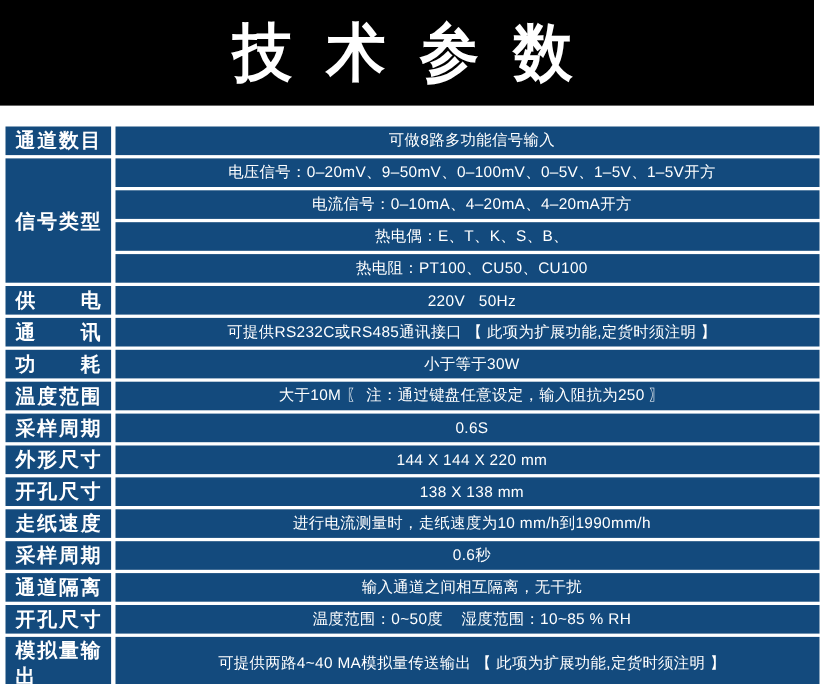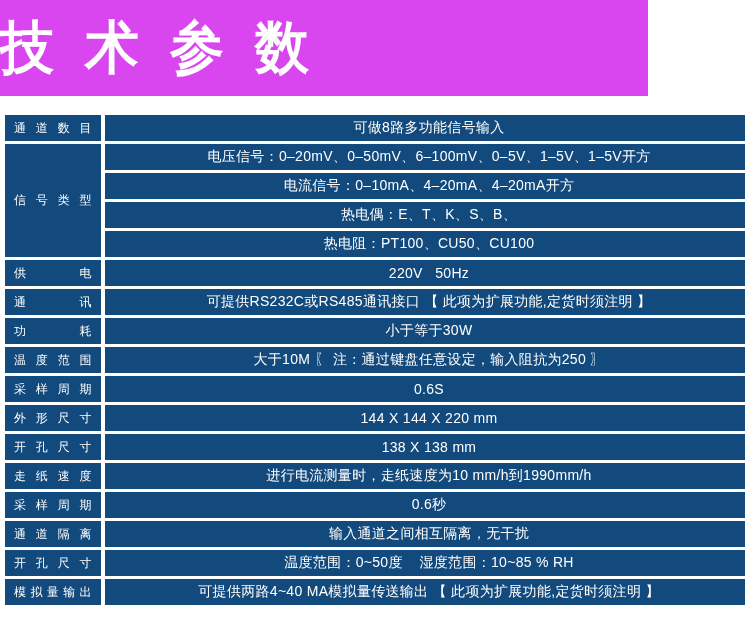--- a/index.html
+++ b/index.html
@@ -3,23 +3,23 @@
 <meta charset="utf-8">
 <style>
   html,body{margin:0;padding:0;}
   body{
     width:750px;height:622px;
     background:#ffffff;
     font-family:"Liberation Sans","DejaVu Sans",sans-serif;
     overflow:hidden;
   }
   .banner{
-    width:648px;height:96px;
-    background:#d946ef;
-    display:flex;align-items:center;
+    width:740px;height:96px;
+    background:#000000;
+    display:flex;align-items:center;justify-content:center;
   }
   .banner-title{
     color:#ffffff;
     font-size:54px;
     font-weight:900;
     letter-spacing:8px;
     white-space:pre;
     transform:scaleY(1.06);
   }
   table.spec{
@@ -31,22 +31,22 @@
   }
   col.c-label{width:96px;}
   td{
     background:#134a7d;
     color:#ffffff;
     height:26px;
     vertical-align:middle;
     overflow:hidden;
   }
   td.lbl{
-    font-size:12px;
-    font-weight:normal;
+    font-size:18px;
+    font-weight:bold;
     padding:0 9px;
     text-align:justify;
     text-align-last:justify;
     letter-spacing:0.5px;
     margin-top:45px;
   }
   td.val{
     font-size:14px;
     padding:0 6px 0 14px;
     white-space:pre-wrap;
@@ -66,21 +66,21 @@
       <col class="c-label">
       <col class="c-value">
     </colgroup>
   <tbody>
     <tr>
       <td class="lbl">通道数目</td>
       <td class="val">可做8路多功能信号输入</td>
     </tr>
     <tr>
       <td class="lbl" rowspan="4">信号类型</td>
-      <td class="val">电压信号：0–20mV、0–50mV、6–100mV、0–5V、1–5V、1–5V开方</td>
+      <td class="val">电压信号：0–20mV、9–50mV、0–100mV、0–5V、1–5V、1–5V开方</td>
     </tr>
     <tr>
       <td class="val">电流信号：0–10mA、4–20mA、4–20mA开方</td>
     </tr>
     <tr>
       <td class="val">热电偶：E、T、K、S、B、</td>
     </tr>
     <tr>
       <td class="val">热电阻：PT100、CU50、CU100</td>
     </tr>

